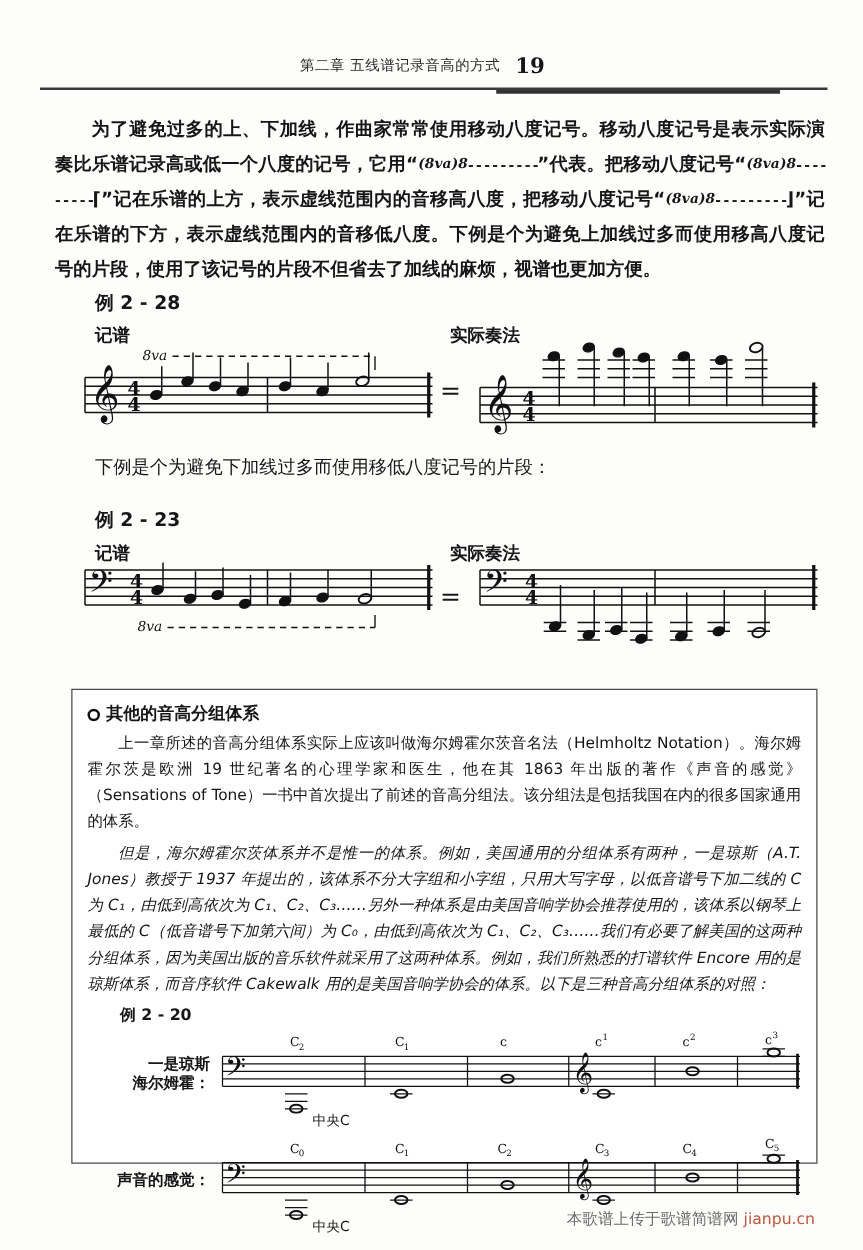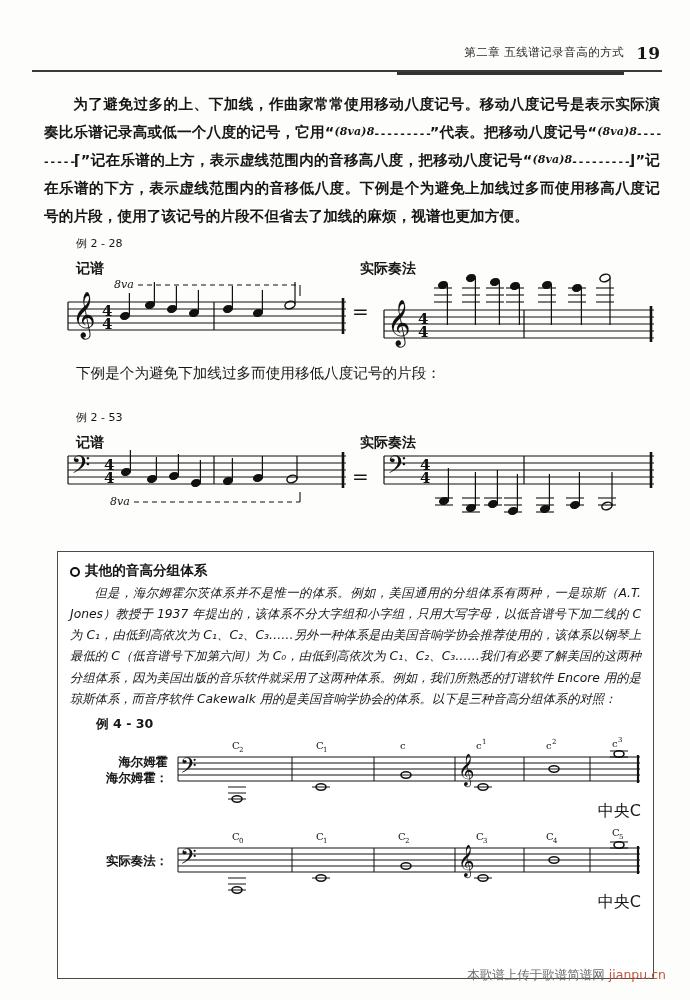--- a/index.html
+++ b/index.html
@@ -10,21 +10,21 @@
     font-family: "DejaVu Sans", "Liberation Sans", sans-serif;
     color: #161616;
     position: relative;
     overflow: hidden;
   }
   .page { position:absolute; inset:0; }
 
   
   .header {
     position:absolute; left:0; right:0; top:42px; height:26px;
-    text-align:right; padding-right:30px;padding-left:16px;
+    text-align:center; padding-right:30px;padding-left:16px;
   }
   .header .htext {
     font-size: 11.5px; letter-spacing: .5px; color:#2a2a2a;
     display:inline-block; vertical-align:middle;
   }
   .header .pnum {
     font-size: 17px; font-weight:bold; margin-left:12px;
     display:inline-block; vertical-align:middle;
     font-family: "DejaVu Serif","Liberation Serif",serif;
   }
@@ -47,21 +47,21 @@
   }
   .indent { text-indent: 2em; display:block; }
   .ottava {
     font-family:"DejaVu Serif","Liberation Serif",serif;
     font-style:italic; font-size:11px; vertical-align:2px;
   }
   .dashes { letter-spacing:-1px; font-size:11px; }
 
   
   .ex-label {
-    font-weight:normal; font-size:11px;
+    font-weight:bold; font-size:15px;
     font-family:"DejaVu Sans","Liberation Sans",sans-serif;
   }
   .col-label { font-size:14px; font-weight:600; }
 
   
   .staff-wrap { position:relative;text-align:right; }
   svg { display:block; }
 
   
   .box {
@@ -83,26 +83,26 @@
   }
 
   .ex30-label { font-weight:bold; font-size:12.6px; margin:6px 0 4px 26px; }
 
   .sysrow { display:flex; align-items:center; }
   .sysname {
     font-size:12.4px; font-weight:600; line-height:1.25;
     width:104px; text-align:right; padding-right:6px; flex:0 0 104px;
   }
   .centerc {
-    font-size:16px; text-align:right; margin-top:-2px;
+    font-size:11px; text-align:left; margin-top:-2px;
   }
 
   
   .footer {
-    position:absolute; right:24px; bottom:16px;
+    position:absolute; right:38px; bottom:16px;
     font-size:12.5px; color:#6d6d6d;
   }
   .footer .site { color:#c0563c; font-family:"DejaVu Sans","Liberation Sans",sans-serif; }
   .eq { font-size:20px; font-family:"DejaVu Serif","Liberation Serif",serif; }
 </style>
 </head>
 <body>
 
 <div class="page">
 
@@ -252,21 +252,21 @@
           <ellipse cx="227" cy="8" rx="5.2" ry="3.6" fill="none" stroke-width="1.5" transform="rotate(-18 227 8)"></ellipse>
             <line x1="232" y1="8" x2="232" y2="55" stroke-width="1.2"></line>
         </g>
       </g>
     </svg>
   </div>
 
   <div style="position:absolute; left:76px; top:364px; font-size:14.6px;">下例是个为避免下加线过多而使用移低八度记号的片段：</div>
 
   <div style="position:absolute; left:76px; top:406px;">
-    <span class="ex-label">例 2 - 53</span>
+    <span class="ex-label">例 2 - 23</span>
   </div>
 
   <div style="position:absolute; left:76px; top:432px;">
     <span class="col-label">记谱</span>
   </div>
   <div style="position:absolute; left:360px; top:432px;">
     <span class="col-label">实际奏法</span>
   </div>
 
   <div class="staff-wrap" style="position:absolute; left:62px; top:448px;">
@@ -381,34 +381,35 @@
         <g>
             <line x1="220" y1="50" x2="238" y2="50" stroke-width="1.1"></line>
             <line x1="220" y1="57" x2="238" y2="57" stroke-width="1.1"></line>
            <ellipse cx="229" cy="58" rx="5.2" ry="3.6" fill="none" stroke-width="1.5" transform="rotate(-18 229 58)"></ellipse>
             <line x1="234" y1="58" x2="234" y2="24" stroke-width="1.2"></line>
           </g>
       </g>
     </svg>
   </div>
 
-  <div class="box" style="top:551px; height:428px;">
+  <div class="box" style="top:551px; height:380px;">
 
     <div class="box-title">
       <span class="bullet-icon"></span>
       <span>其他的音高分组体系</span>
     </div>
 
+    <p style="margin-top:4px;">上一章所述的音高分组体系实际上应该叫做海尔姆霍尔茨音名法（Helmholtz Notation）。海尔姆霍尔茨是欧洲 19 世纪著名的心理学家和医生，他在其 1863 年出版的著作《声音的感觉》（Sensations of Tone）一书中首次提出了前述的音高分组法。该分组法是包括我国在内的很多国家通用的体系。</p>
     <p style="margin-top:3px;font-style:italic;">但是，海尔姆霍尔茨体系并不是惟一的体系。例如，美国通用的分组体系有两种，一是琼斯（A.T. Jones）教授于 1937 年提出的，该体系不分大字组和小字组，只用大写字母，以低音谱号下加二线的 C 为 C₁，由低到高依次为 C₁、C₂、C₃……另外一种体系是由美国音响学协会推荐使用的，该体系以钢琴上最低的 C（低音谱号下加第六间）为 C₀，由低到高依次为 C₁、C₂、C₃……我们有必要了解美国的这两种分组体系，因为美国出版的音乐软件就采用了这两种体系。例如，我们所熟悉的打谱软件 Encore 用的是琼斯体系，而音序软件 Cakewalk 用的是美国音响学协会的体系。以下是三种音高分组体系的对照：</p>
 
-    <div class="ex30-label">例 4 - 30</div>
+    <div class="ex30-label">例 2 - 20</div>
 
     <div class="sysrow" style="margin-top:4px;">
       <div class="sysname">
-        <div>海尔姆霍</div>
+        <div>一是琼斯</div>
         <div>海尔姆霍：</div>
       </div>
       <div class="staff-wrap">
         <svg width="470" height="66" viewBox="0 0 470 66">
 
           <text x="58" y="12" font-family="DejaVu Serif, serif" font-size="10" fill="#111">C</text>
           <text x="65" y="15" font-family="DejaVu Serif, serif" font-size="7" fill="#111">2</text>
           <text x="142" y="12" font-family="DejaVu Serif, serif" font-size="10" fill="#111">C</text>
           <text x="149" y="15" font-family="DejaVu Serif, serif" font-size="7" fill="#111">1</text>
           <text x="226" y="12" font-family="DejaVu Serif, serif" font-size="10" fill="#111">c</text>
@@ -461,21 +462,21 @@
               </g>
           </g>
 
           <text x="284" y="42" font-family="DejaVu Sans, sans-serif" font-size="28" fill="#111">𝄞</text>
         </svg>
       </div>
     </div>
     <div class="centerc" style="margin-left:180px;">中央C</div>
 
     <div class="sysrow" style="margin-top:6px;">
-      <div class="sysname">实际奏法：</div>
+      <div class="sysname">声音的感觉：</div>
       <div class="staff-wrap">
         <svg width="470" height="66" viewBox="0 0 470 66">
           <text x="58" y="12" font-family="DejaVu Serif, serif" font-size="10" fill="#111">C</text>
           <text x="65" y="15" font-family="DejaVu Serif, serif" font-size="7" fill="#111">0</text>
           <text x="142" y="12" font-family="DejaVu Serif, serif" font-size="10" fill="#111">C</text>
           <text x="149" y="15" font-family="DejaVu Serif, serif" font-size="7" fill="#111">1</text>
           <text x="224" y="12" font-family="DejaVu Serif, serif" font-size="10" fill="#111">C</text>
           <text x="231" y="15" font-family="DejaVu Serif, serif" font-size="7" fill="#111">2</text>
           <text x="302" y="12" font-family="DejaVu Serif, serif" font-size="10" fill="#111">C</text>
           <text x="309" y="15" font-family="DejaVu Serif, serif" font-size="7" fill="#111">3</text>

